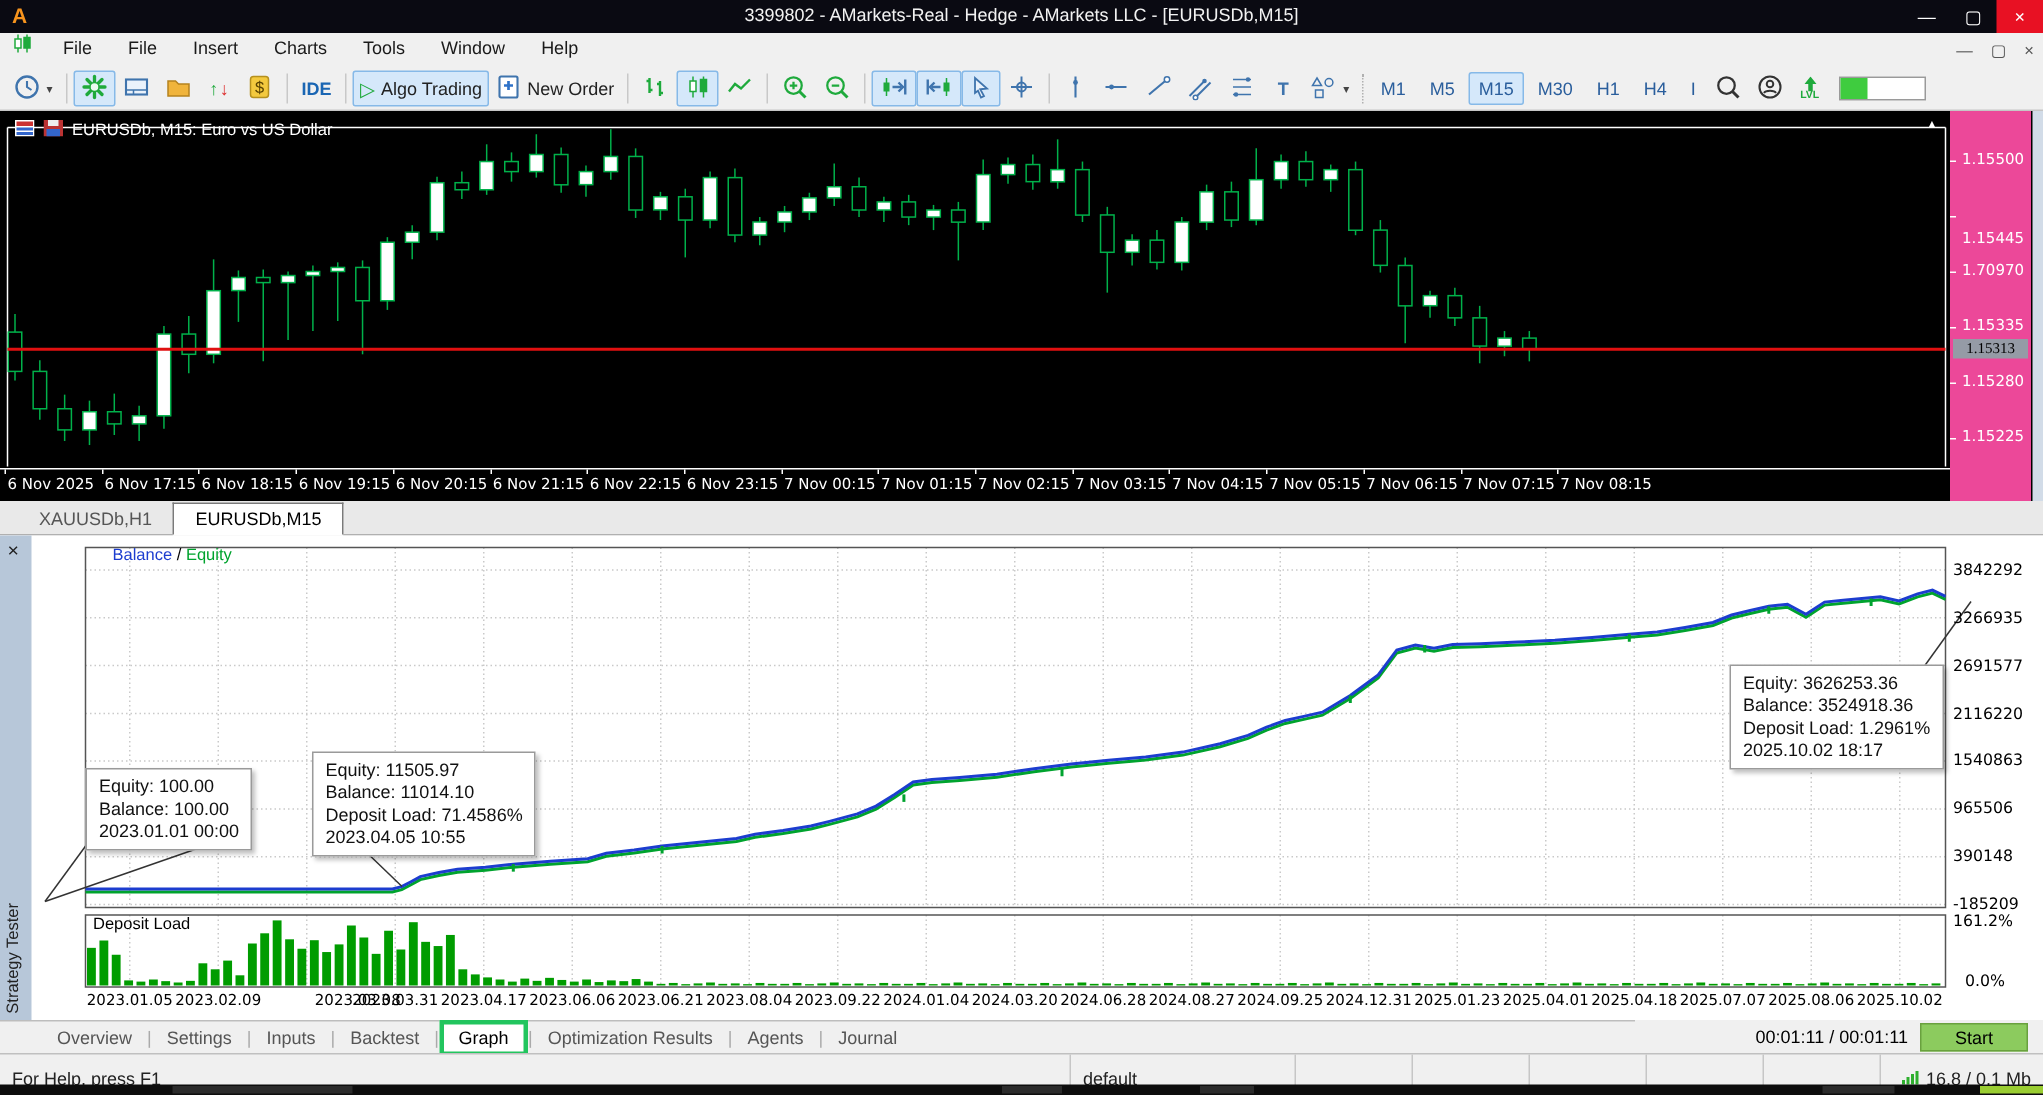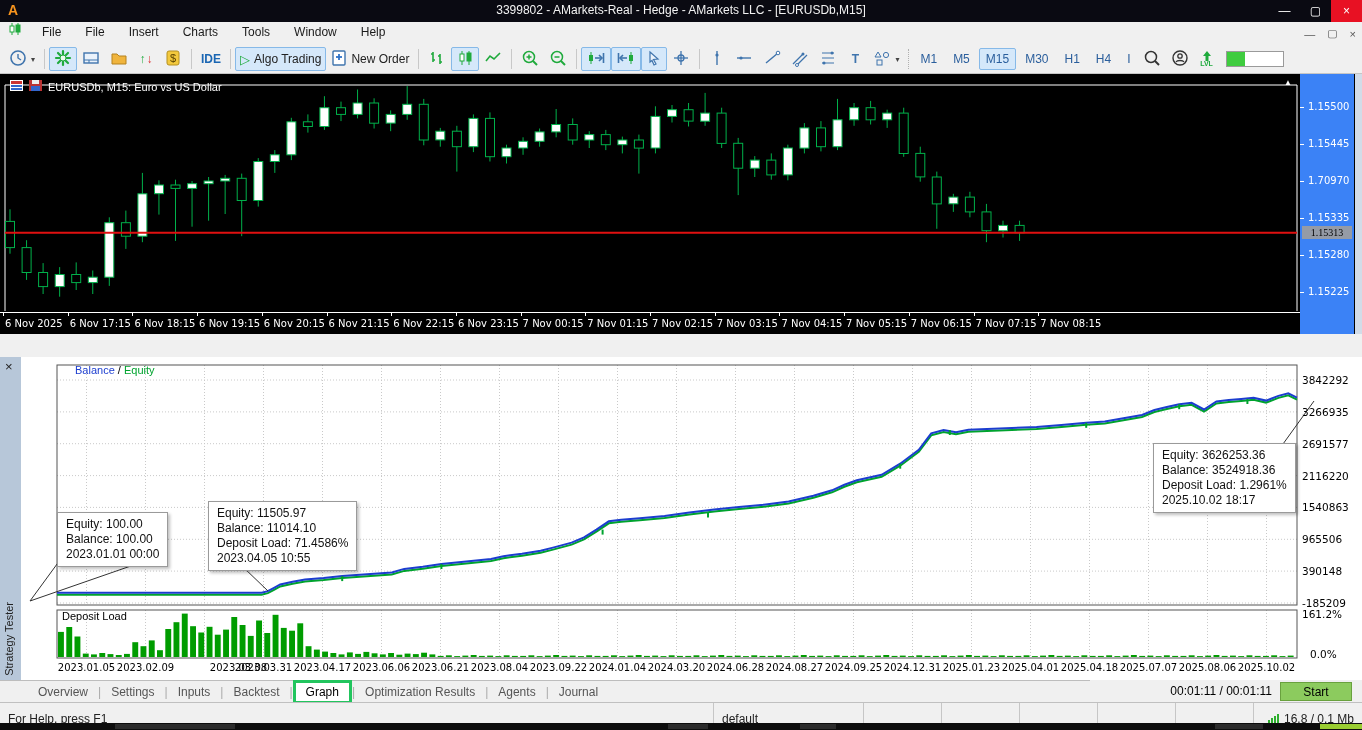--- a/index.html
+++ b/index.html
@@ -35,21 +35,21 @@
   .lvl-wrap { display:flex; flex-direction:column; align-items:center; line-height:6px; }
   .lvl-text { font-size:7px; color:#1faa3c; font-weight:bold; }
   .progress { width:58px; height:16px; border:1px solid #9a9a9a; background:#fff; margin-left:6px; }
   .progress-fill { height:100%; width:33%; background:#3fcc3f; }
 
   
   .chart-zone { position:absolute; left:0; top:74px; width:1362px; height:260px; background:#000; }
   #candle-svg { position:absolute; left:0; top:0; }
   .chart-header { position:absolute; left:10px; top:6px; display:flex; align-items:center; gap:6px; color:#fff; font-size:11px; }
   .mini-ic { display:inline-block; }
-  .price-axis { position:absolute; left:1300px; top:0; width:54px; height:260px; background:#3b82f6; }
+  .price-axis { position:absolute; left:1300px; top:0; width:54px; height:260px; background:#ec4899; }
   .pa-label { position:absolute; left:8px; color:#fff; font-size:10px; font-family:"DejaVu Sans", sans-serif; }
   .pa-tick { position:absolute; left:0; width:4px; height:1px; background:#fff; }
   .price-box { position:absolute; left:2px; width:50px; background:#959ba6; color:#000; font-size:10px; text-align:center; padding:1px 0; font-family:Liberation Serif, serif; }
   .time-axis { position:absolute; left:0; top:238px; width:1300px; height:22px; background:#000; border-top:1px solid #fff; }
   .ta-label { position:absolute; top:5px; color:#fff; font-size:10px; white-space:nowrap; font-family:"DejaVu Sans", sans-serif; }
   .ta-tick { position:absolute; top:0; width:1px; height:3px; background:#fff; }
   .scroll-strip { position:absolute; left:1355px; top:0; width:7px; height:260px; background:#d2dce8; }
   .chart-corner-arrow { position:absolute; left:1284px; top:4px; color:#fff; font-size:8px; }
 
   
@@ -502,21 +502,21 @@
             <rect x="3" y="0" width="7" height="4" fill="#eee"></rect>
             <rect x="2" y="6" width="9" height="5" fill="#36c"></rect>
           </svg></span>
       <span>EURUSDb, M15:  Euro vs US Dollar</span>
     </div>
     <span class="chart-corner-arrow">▲</span>
     <div class="price-axis" id="price-axis">
         <div class="pa-tick" style="top: 33px;"></div>
         <div class="pa-label" style="top: 27px;">1.15500</div>
         <div class="pa-tick" style="top: 70px;"></div>
-        <div class="pa-label" style="top: 64px;">1.15445</div>
+        <div class="pa-label" style="top: 80px;">1.15445</div>
         <div class="pa-tick" style="top: 107px;"></div>
         <div class="pa-label" style="top: 101px;">1.70970</div>
         <div class="pa-tick" style="top: 144px;"></div>
         <div class="pa-label" style="top: 138px;">1.15335</div>
         <div class="pa-tick" style="top: 181px;"></div>
         <div class="pa-label" style="top: 175px;">1.15280</div>
         <div class="pa-tick" style="top: 218px;"></div>
         <div class="pa-label" style="top: 212px;">1.15225</div>
         <div class="price-box" style="top: 151.8px;">1.15313</div>
       </div>
@@ -552,20 +552,24 @@
         <div class="ta-tick" style="left: 908.8px;"></div>
         <div class="ta-label" style="left: 910.8px;">7 Nov 06:15</div>
         <div class="ta-tick" style="left: 973.5px;"></div>
         <div class="ta-label" style="left: 975.5px;">7 Nov 07:15</div>
         <div class="ta-tick" style="left: 1038.2px;"></div>
         <div class="ta-label" style="left: 1040.2px;">7 Nov 08:15</div>
       </div>
     <div class="scroll-strip"></div>
   </div>
 
+  <div class="chart-tabs" id="chart-tabs">
+      <div class="ctab">XAUUSDb,H1</div>
+      <div class="ctab active">EURUSDb,M15</div>
+    </div>
 
   <div class="tester">
     <svg id="tester-svg" width="1362" height="323">
         <line x1="57" y1="23.0" x2="1297" y2="23.0" stroke="#c9c9c9" stroke-width="1" stroke-dasharray="1,2"></line>
         <line x1="57" y1="54.9" x2="1297" y2="54.9" stroke="#c9c9c9" stroke-width="1" stroke-dasharray="1,2"></line>
         <line x1="57" y1="86.7" x2="1297" y2="86.7" stroke="#c9c9c9" stroke-width="1" stroke-dasharray="1,2"></line>
         <line x1="57" y1="118.6" x2="1297" y2="118.6" stroke="#c9c9c9" stroke-width="1" stroke-dasharray="1,2"></line>
         <line x1="57" y1="150.4" x2="1297" y2="150.4" stroke="#c9c9c9" stroke-width="1" stroke-dasharray="1,2"></line>
         <line x1="57" y1="182.3" x2="1297" y2="182.3" stroke="#c9c9c9" stroke-width="1" stroke-dasharray="1,2"></line>
         <line x1="57" y1="214.1" x2="1297" y2="214.1" stroke="#c9c9c9" stroke-width="1" stroke-dasharray="1,2"></line>

